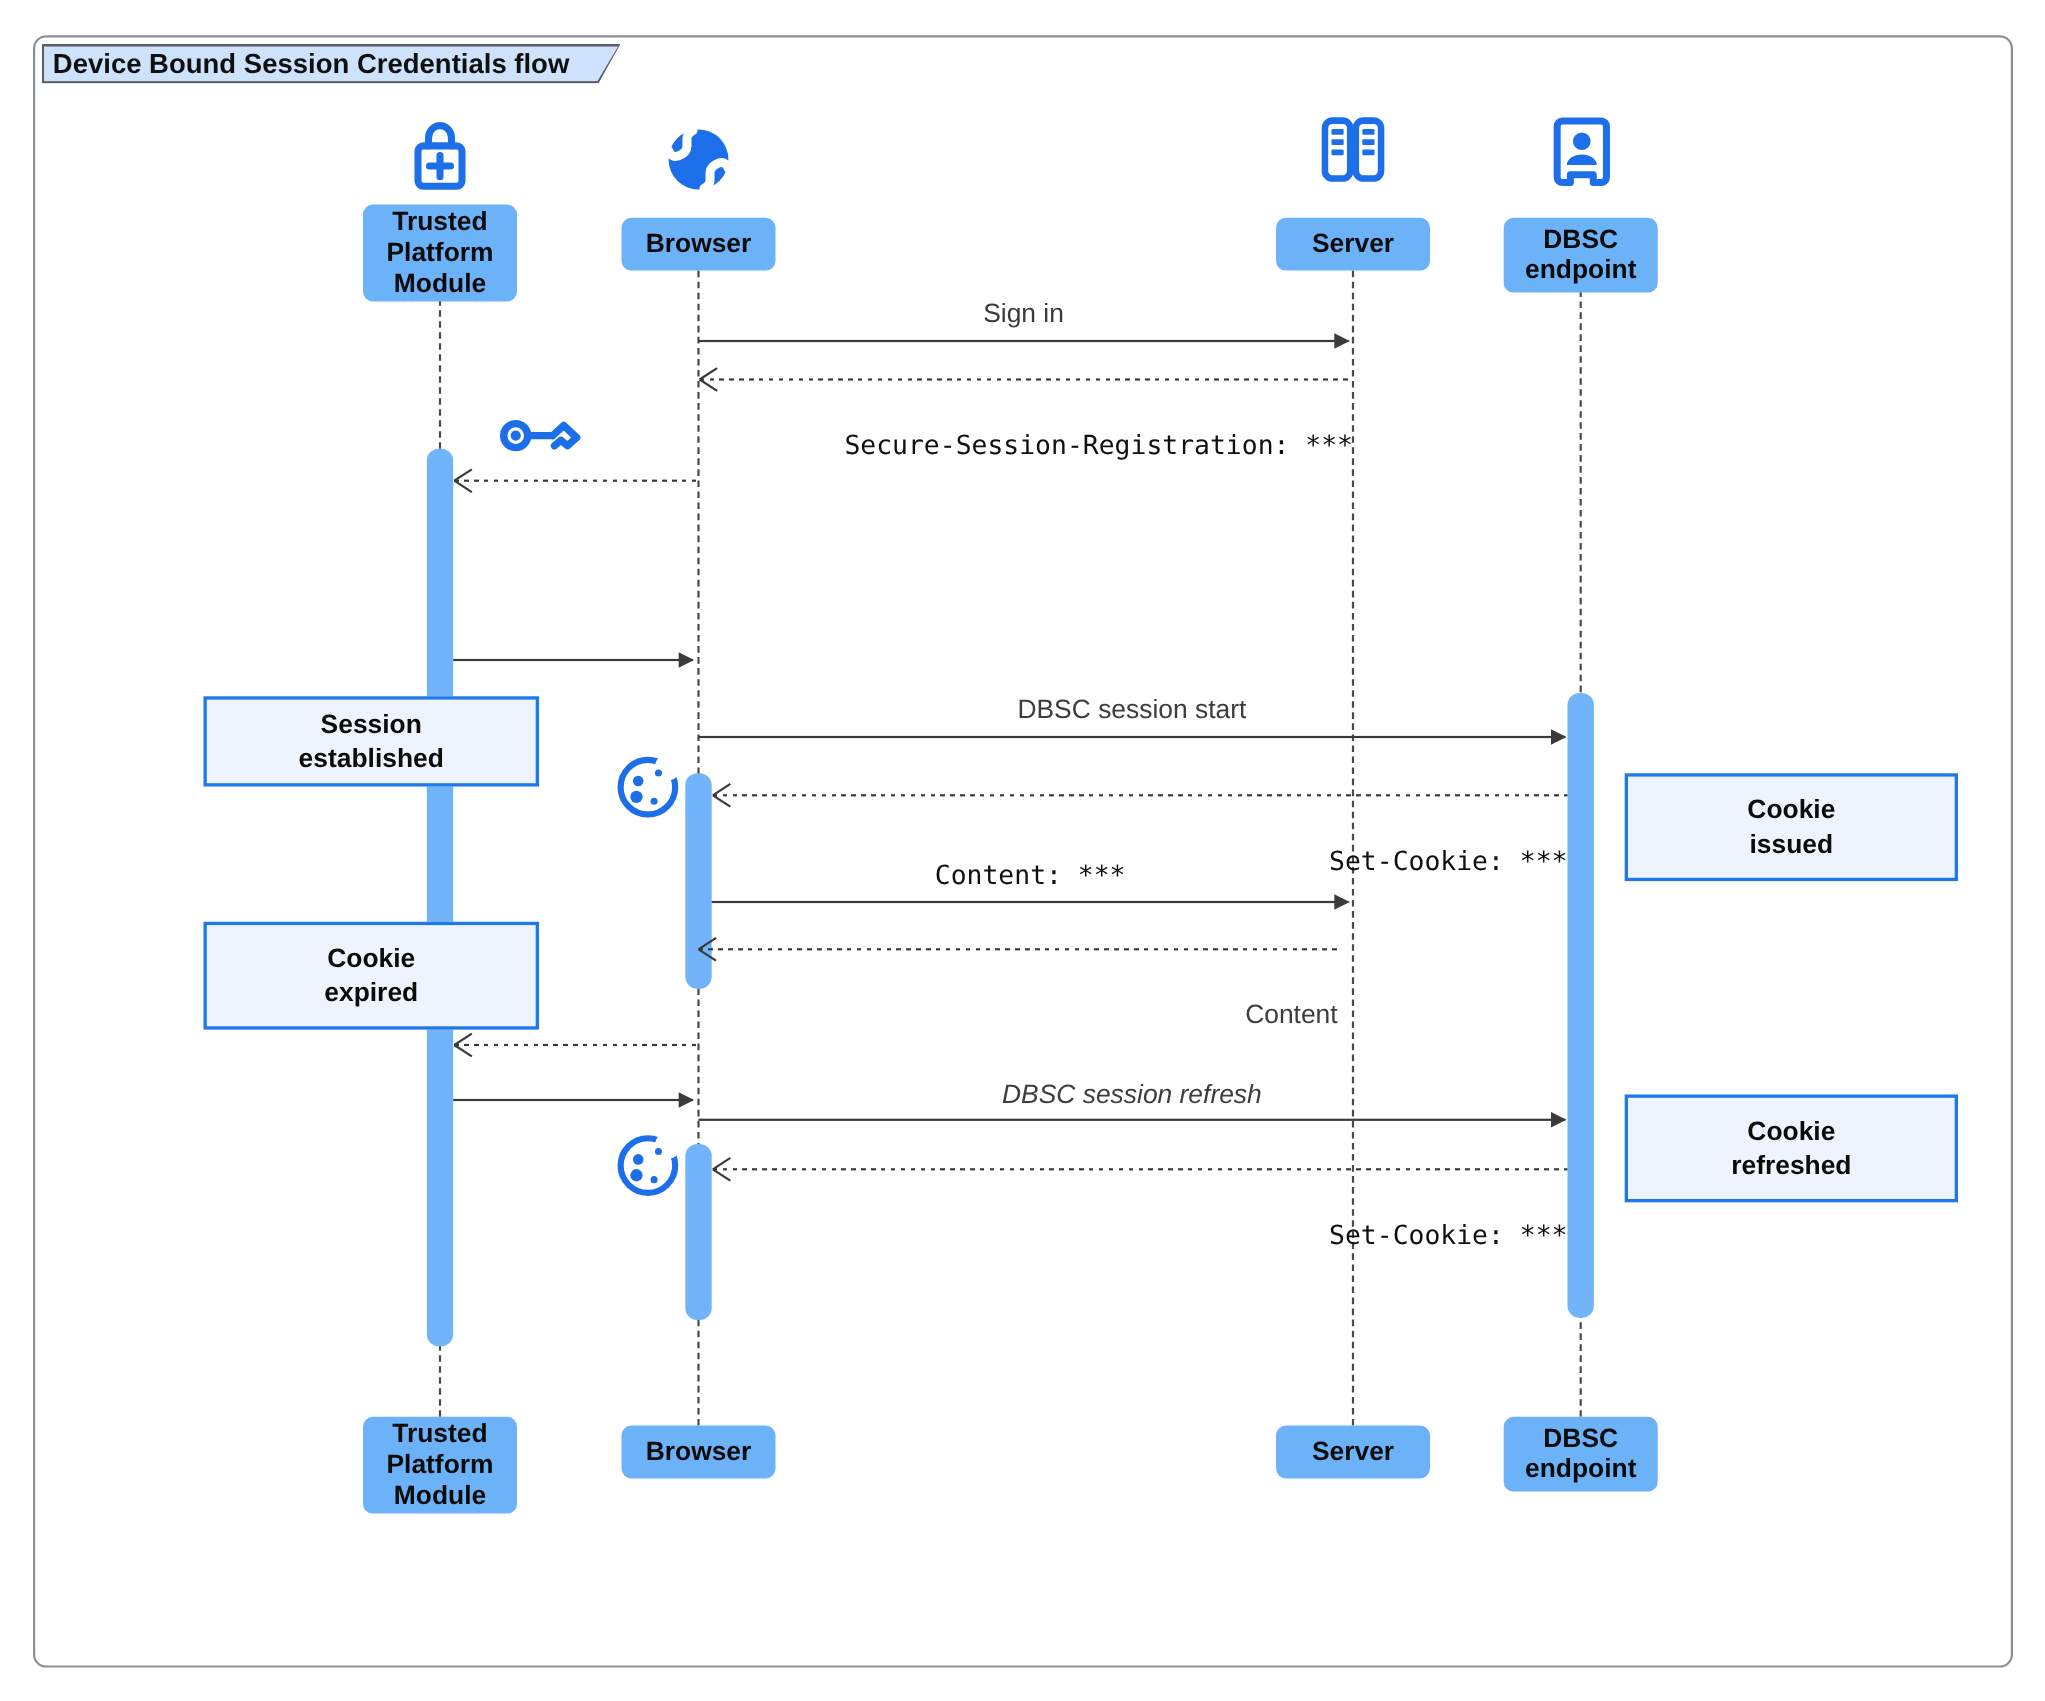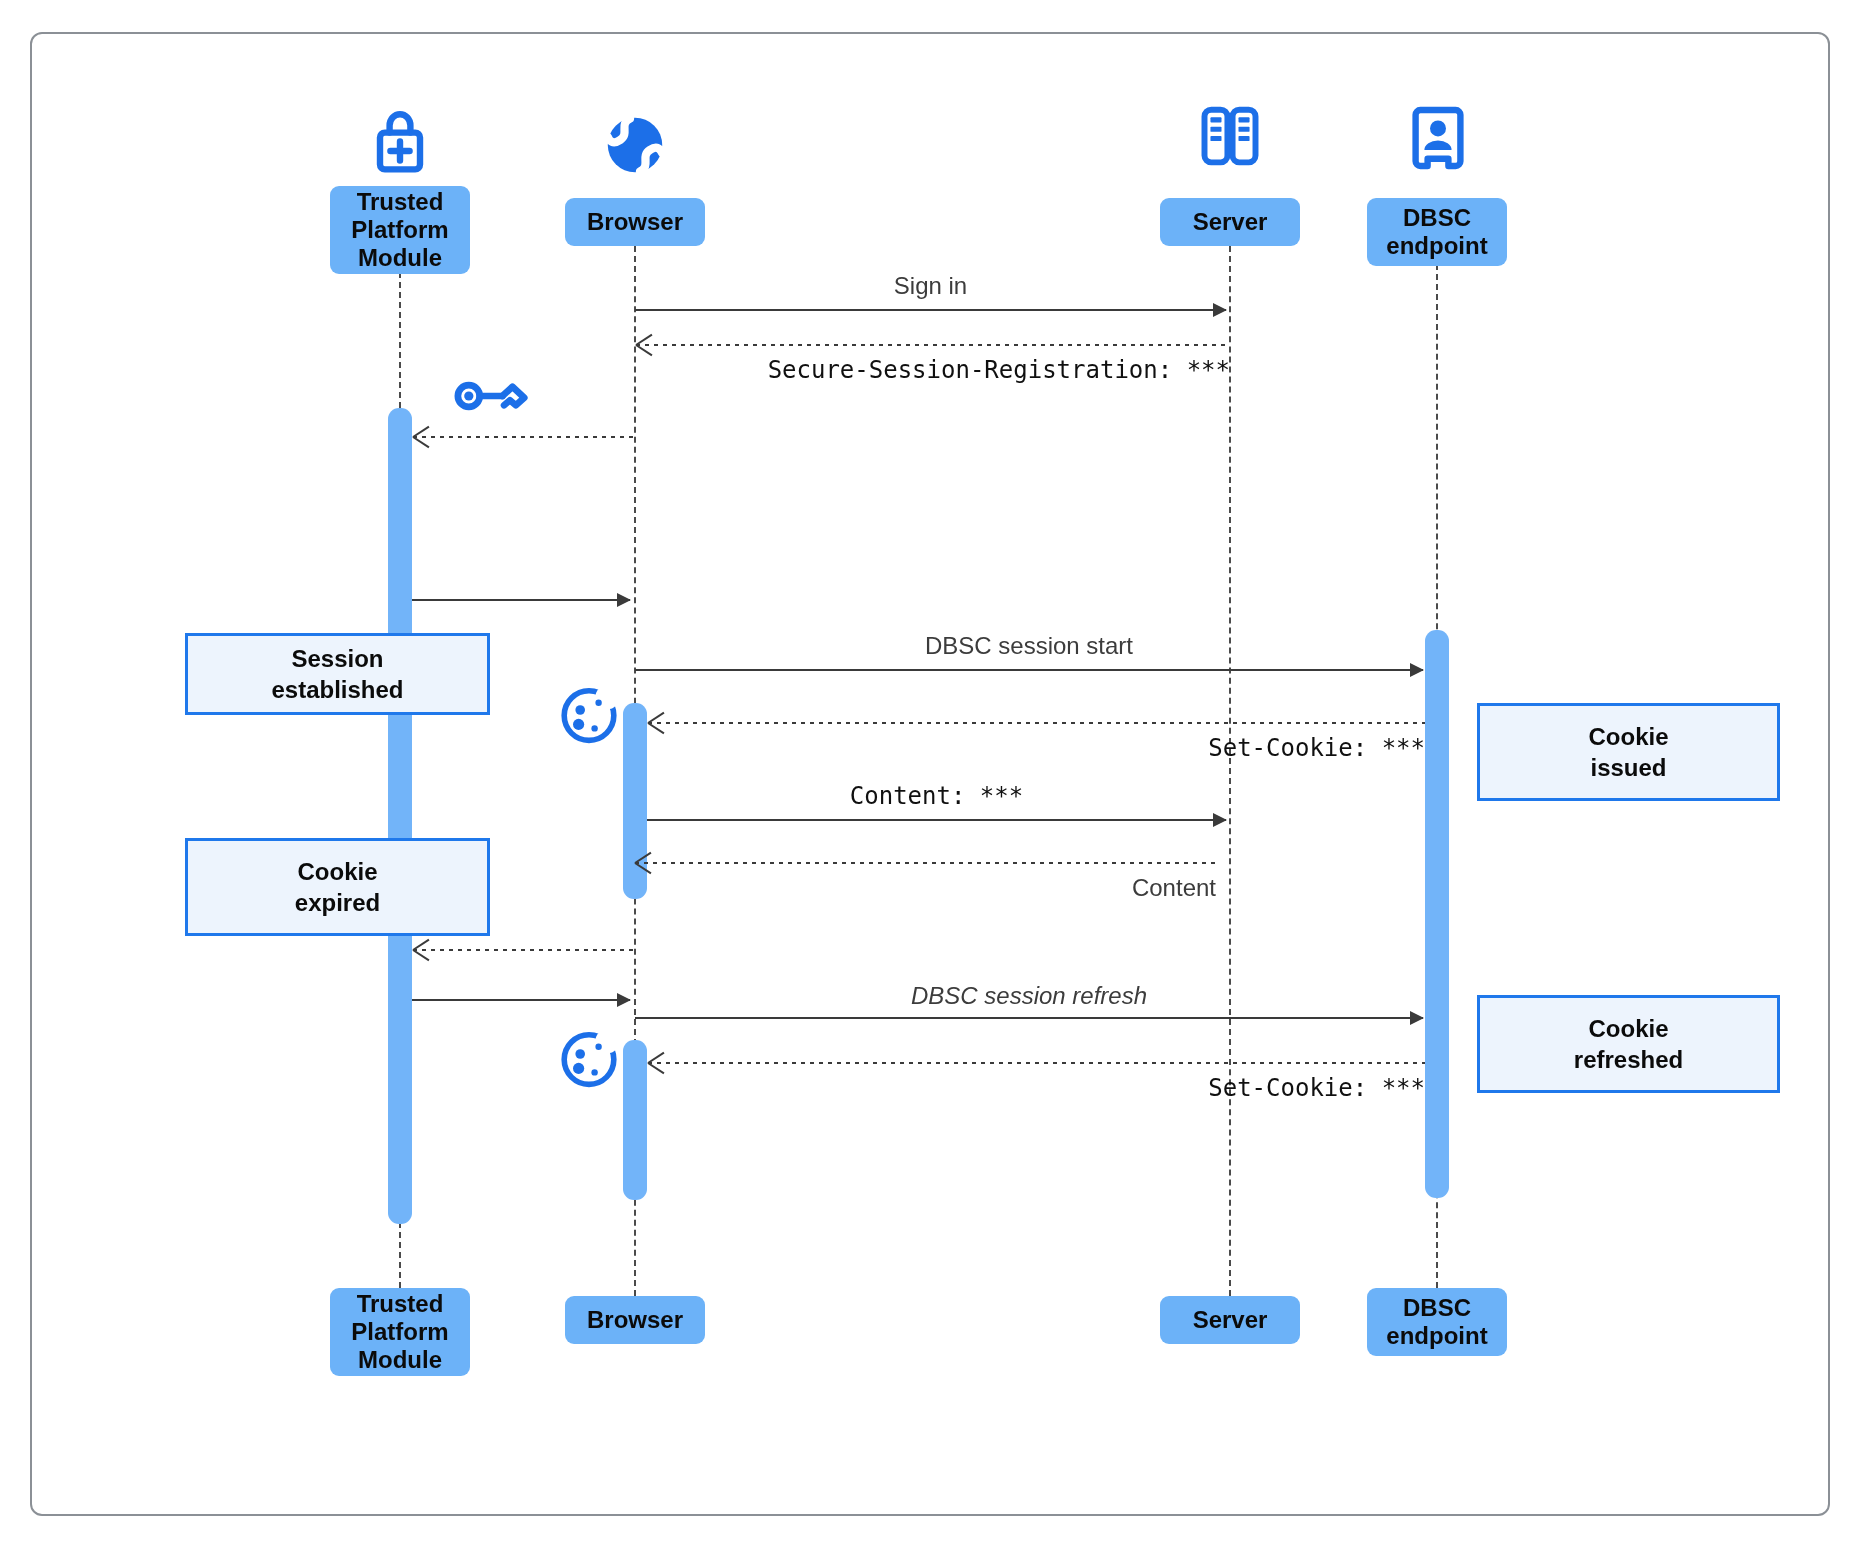--- a/index.html
+++ b/index.html
@@ -24,36 +24,39 @@
   .msg{position:absolute;height:2px;z-index:20;}
   .msg .line{position:absolute;left:0;right:0;top:0;height:2px;background:#3a3a3a;}
   .msg.dashed .line{background:repeating-linear-gradient(90deg,#3a3a3a 0 4px,transparent 4px 9px);}
   .tri{position:absolute;right:-1px;top:-6px;width:0;height:0;
        border-left:14px solid #3a3a3a;border-top:7px solid transparent;border-bottom:7px solid transparent;}
   .open{position:absolute;left:0;top:1px;width:0;height:0;}
   .open::before,.open::after{content:"";position:absolute;left:0;top:-1px;width:19px;height:2px;
        background:#3a3a3a;transform-origin:0 50%;}
   .open::before{transform:rotate(-33deg);}
   .open::after{transform:rotate(33deg);}
-  .mlabel{position:absolute;left:0;width:100%;text-align:center;font-size:24px;color:#3c3c3c;}
+  .mlabel{position:absolute;left:0;width:100%;text-align:center;font-size:24px;color:#3c3c3c;margin-top:35px;}
   .mlabel.above{bottom:11px;}
   .mlabel.below{top:12px;text-align:right;}
   .mono{font-family:"DejaVu Sans Mono","Liberation Mono",monospace;color:#101010;}
   .stack{position:absolute;left:0;width:100%;bottom:9px;text-align:center;}
   .stack .l1{font-size:24px;color:#3c3c3c;font-style:italic;}
   .stack .l2{font-family:"DejaVu Sans Mono","Liberation Mono",monospace;font-size:24px;color:#101010;}
   .icon{position:absolute;z-index:25;}
 </style>
 </head>
 <body>
 
 <div class="canvas">
 
   <div class="frame"></div>
 
+  <div class="title-outer">
+    <div class="title-inner">Device Bound Session Credentials flow</div>
+  </div>
 
   <div class="lifeline" style="left:399px;top:272px;height:1016px"></div>
   <div class="lifeline" style="left:634px;top:246px;height:1050px"></div>
   <div class="lifeline" style="left:1229px;top:246px;height:1050px"></div>
   <div class="lifeline" style="left:1436px;top:264px;height:1024px"></div>
 
   <div class="bar" style="left:388px;top:408px;height:816px"></div>
   <div class="bar" style="left:623px;top:703px;height:196px"></div>
   <div class="bar" style="left:623px;top:1040px;height:160px"></div>
   <div class="bar" style="left:1425px;top:630px;height:568px"></div>

